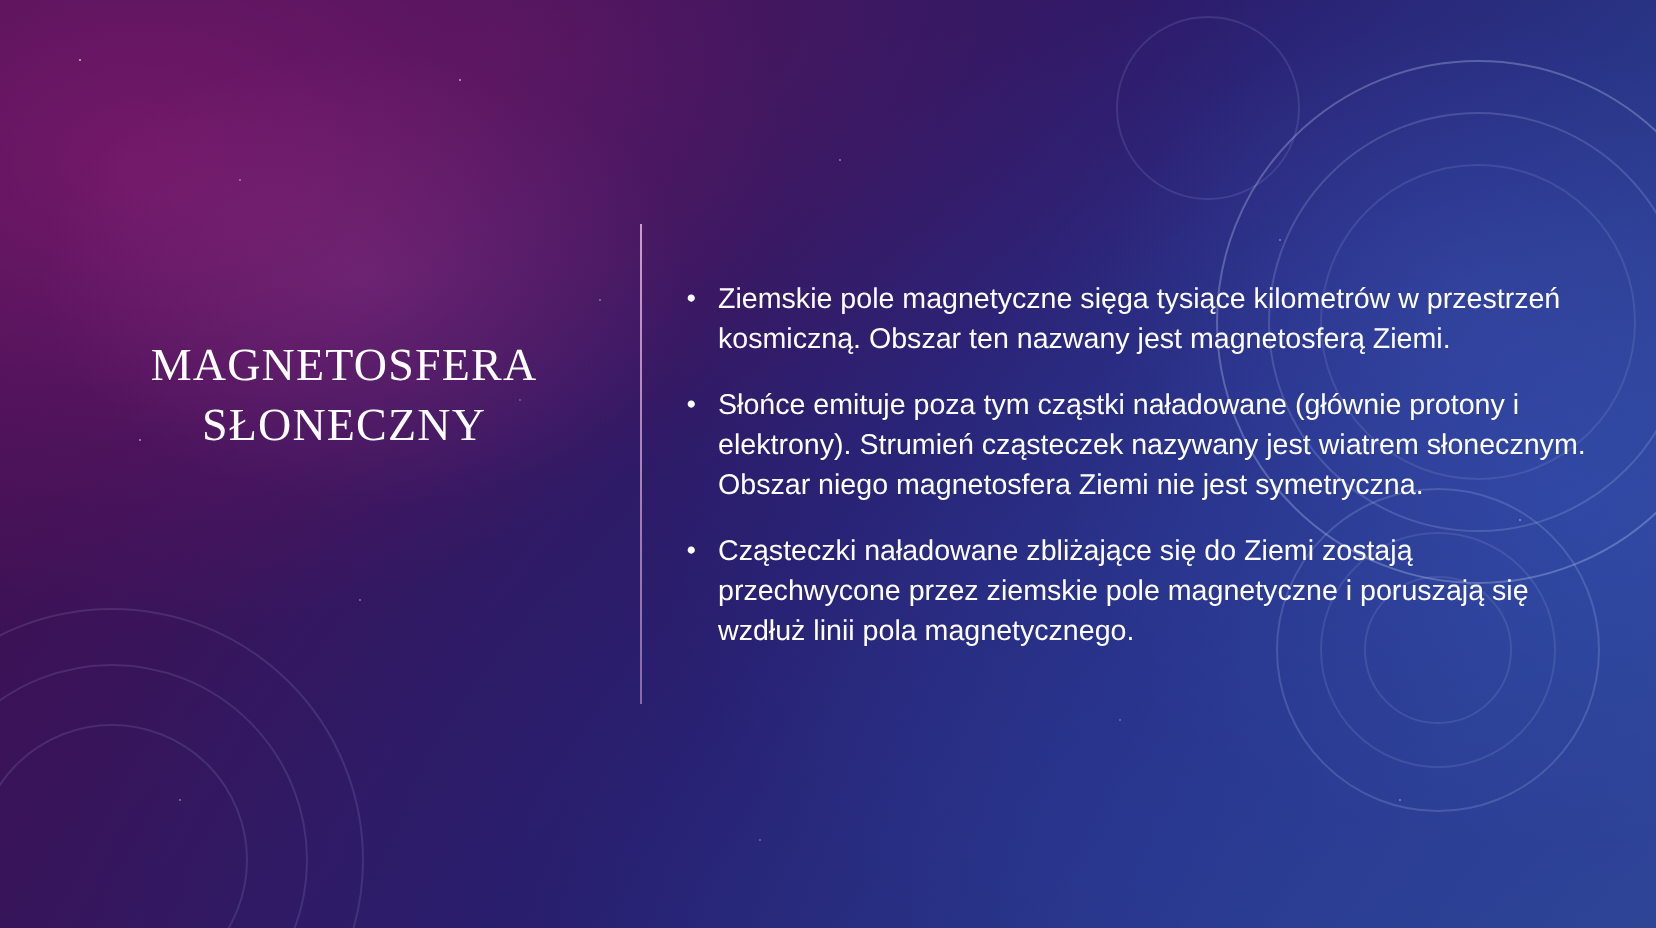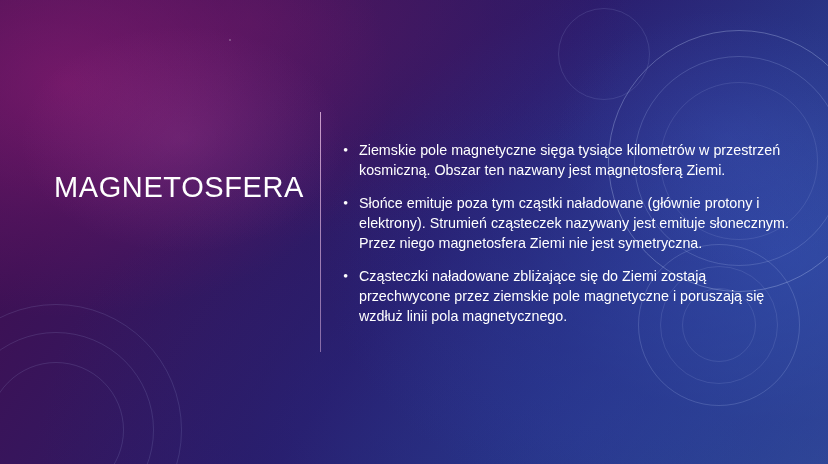--- a/index.html
+++ b/index.html
@@ -67,24 +67,24 @@
   .rings-right { position: absolute; right: -40px; top: 30px; width: 260px; height: 260px; }
   .rings-lower-right { position: absolute; right: 30px; bottom: 60px; width: 160px; height: 160px; }
   .rings-bottom-left { position: absolute; left: -70px; bottom: -90px; width: 250px; height: 250px; }
   .rings-top-right-small { position: absolute; right: 180px; top: 8px; width: 90px; height: 90px; }
 
   .title {
     position: absolute;
     left: 40px;
     top: 168px;
     width: 264px;
-    text-align: right;
+    text-align: center;
     color: #ffffff;
-    font-family: Liberation Sans, sans-serif;
-    font-size: 29px;
+    font-family: Liberation Serif, serif;
+    font-size: 23px;
     line-height: 1.32;
     letter-spacing: 0.6px;
     font-variant: small-caps;
     text-transform: uppercase;
     font-weight: normal;
   }
   .divider {
     position: absolute;
     left: 320px;
     top: 112px;
@@ -144,32 +144,33 @@
   </div>
 
   <div class="deco rings-bottom-left">
     <div class="ring thin" style="left:0; top:0; width:250px; height:250px;"></div>
     <div class="ring thin" style="left:28px; top:28px; width:194px; height:194px;"></div>
     <div class="ring thin" style="left:58px; top:58px; width:134px; height:134px;"></div>
   </div>
 
   <div class="title">
     <div>Magnetosfera</div>
+    <div>słoneczny</div>
   </div>
 
   <div class="divider"></div>
 
   <div class="body">
     <div class="bullet-row">
       <div class="bullet-mark">•</div>
       <div class="bullet-text">Ziemskie pole magnetyczne sięga tysiące kilometrów w przestrzeń kosmiczną. Obszar ten nazwany jest magnetosferą Ziemi.</div>
     </div>
     <div class="bullet-row">
       <div class="bullet-mark">•</div>
-      <div class="bullet-text">Słońce emituje poza tym cząstki naładowane (głównie protony i elektrony). Strumień cząsteczek nazywany jest emituje słonecznym. Przez niego magnetosfera Ziemi nie jest symetryczna.</div>
+      <div class="bullet-text">Słońce emituje poza tym cząstki naładowane (głównie protony i elektrony). Strumień cząsteczek nazywany jest wiatrem słonecznym. Obszar niego magnetosfera Ziemi nie jest symetryczna.</div>
     </div>
     <div class="bullet-row">
       <div class="bullet-mark">•</div>
       <div class="bullet-text">Cząsteczki naładowane zbliżające się do Ziemi zostają przechwycone przez ziemskie pole magnetyczne i poruszają się wzdłuż linii pola magnetycznego.</div>
     </div>
   </div>
 
 </div>
 
 </body></html>

